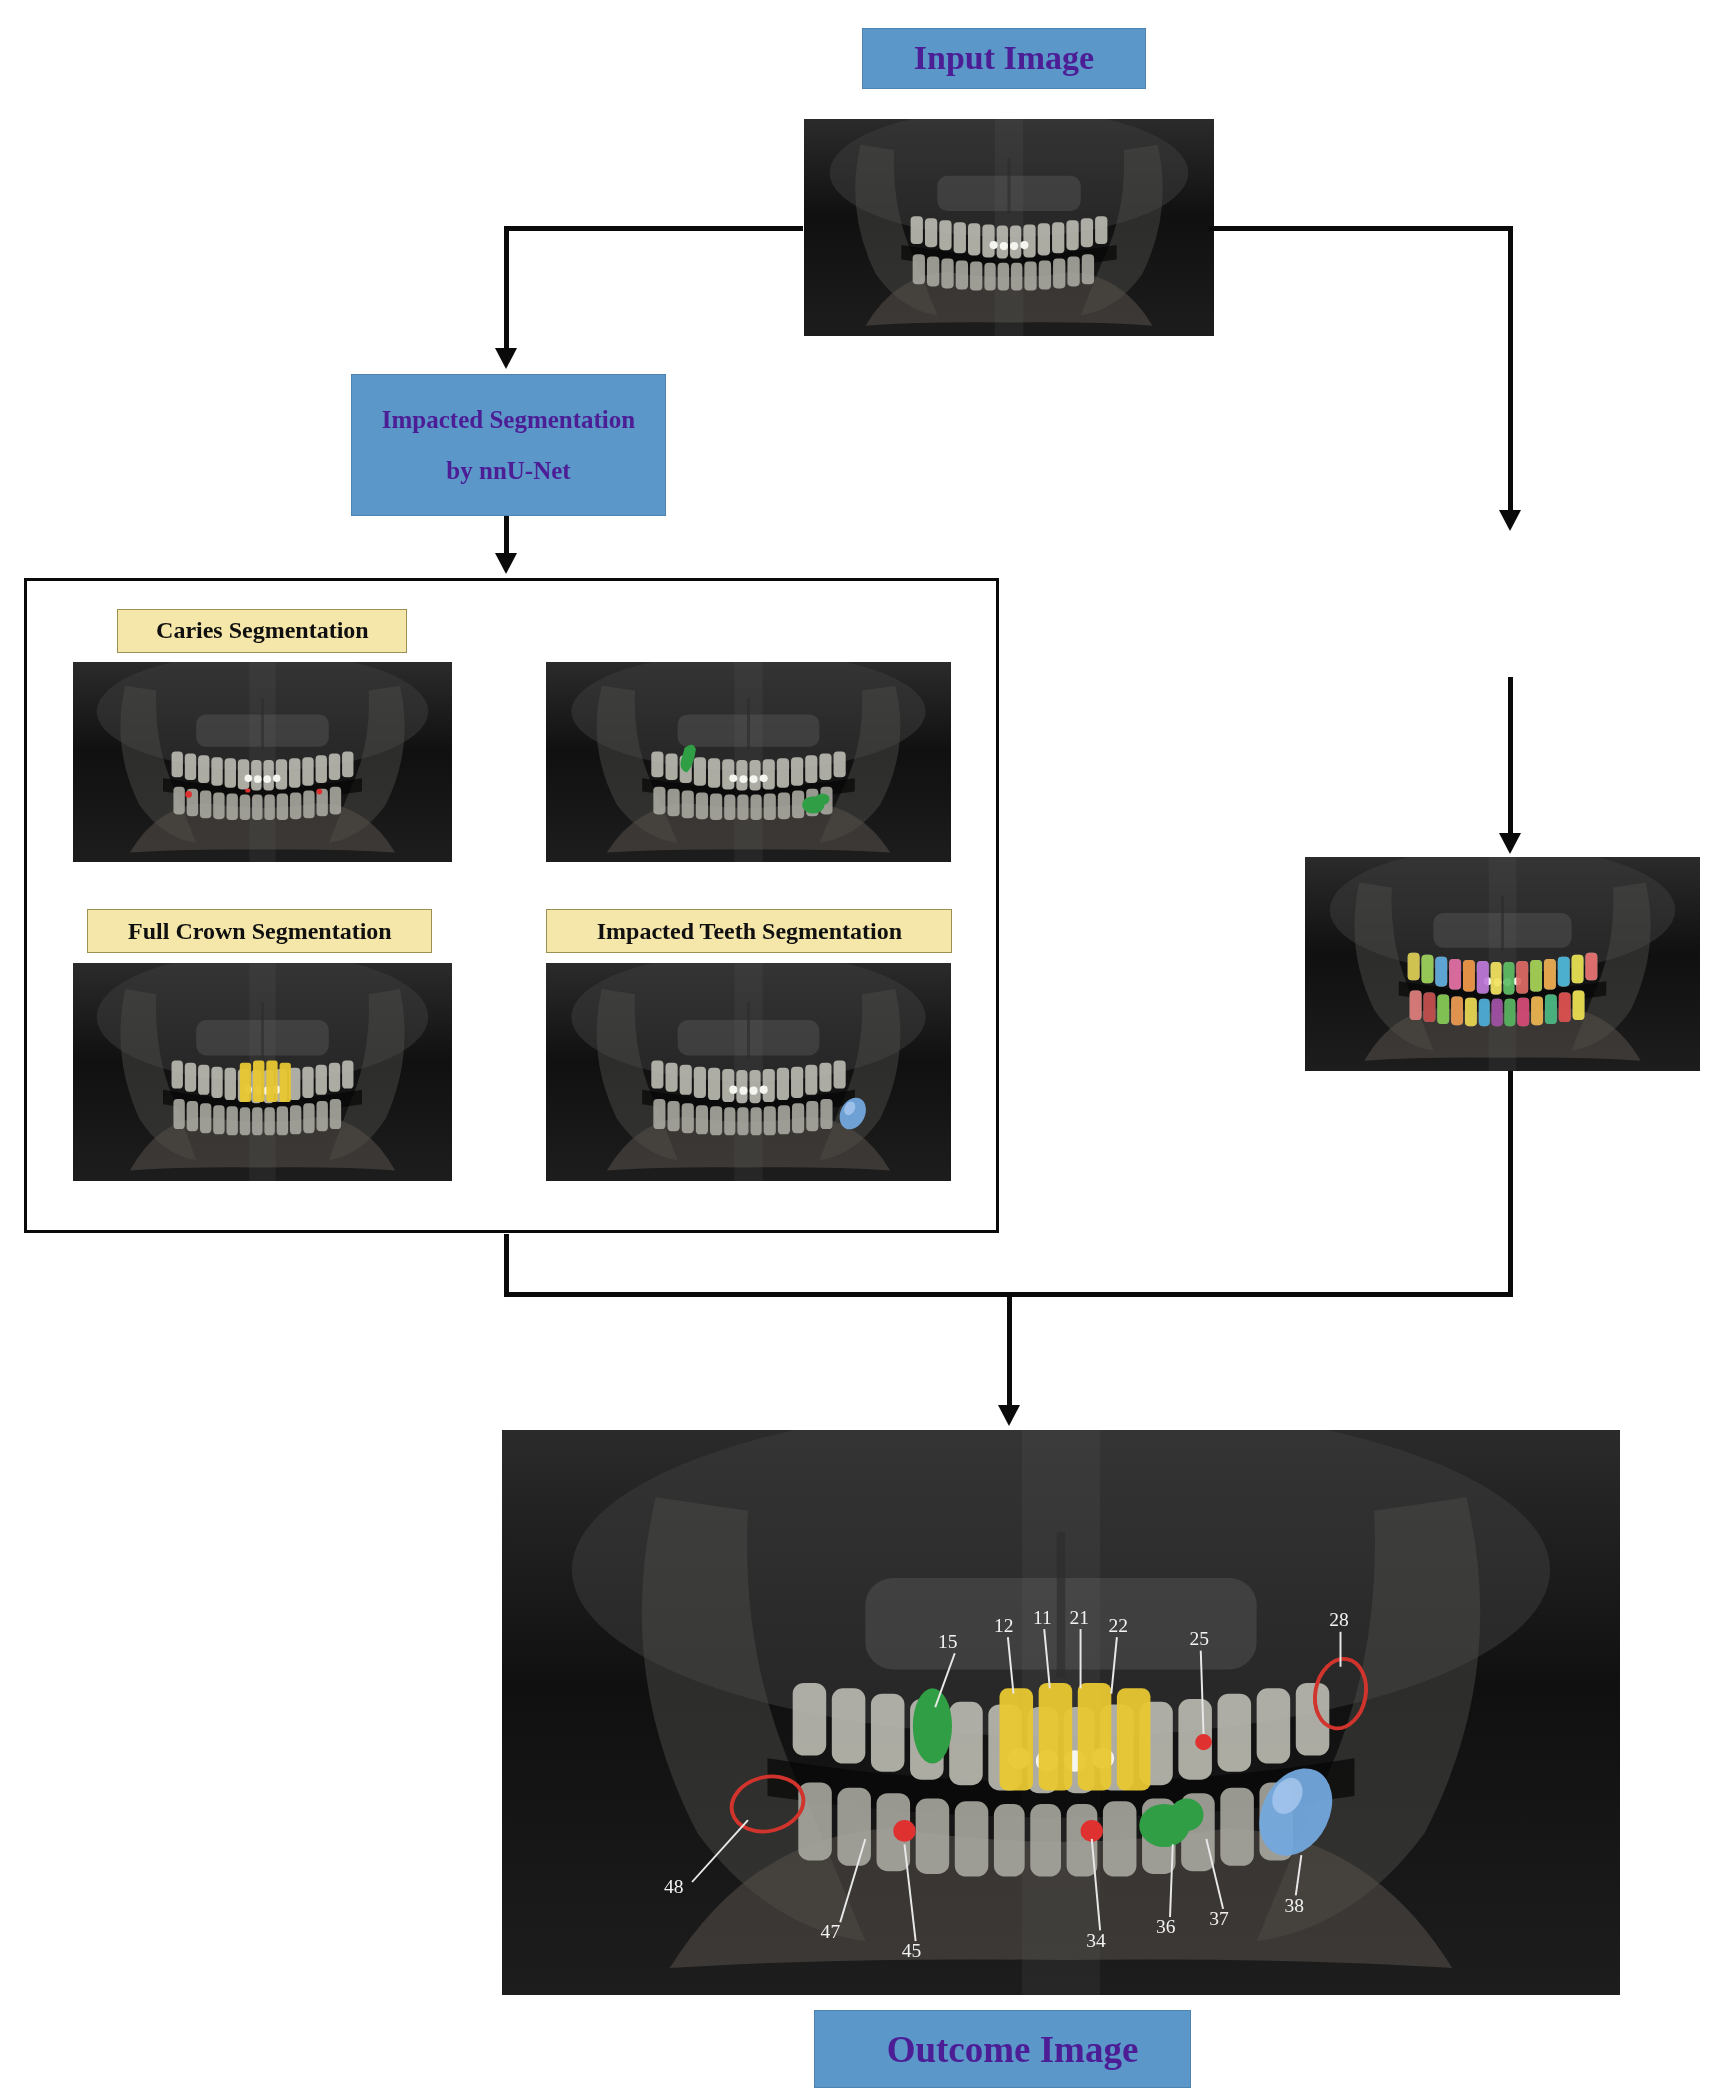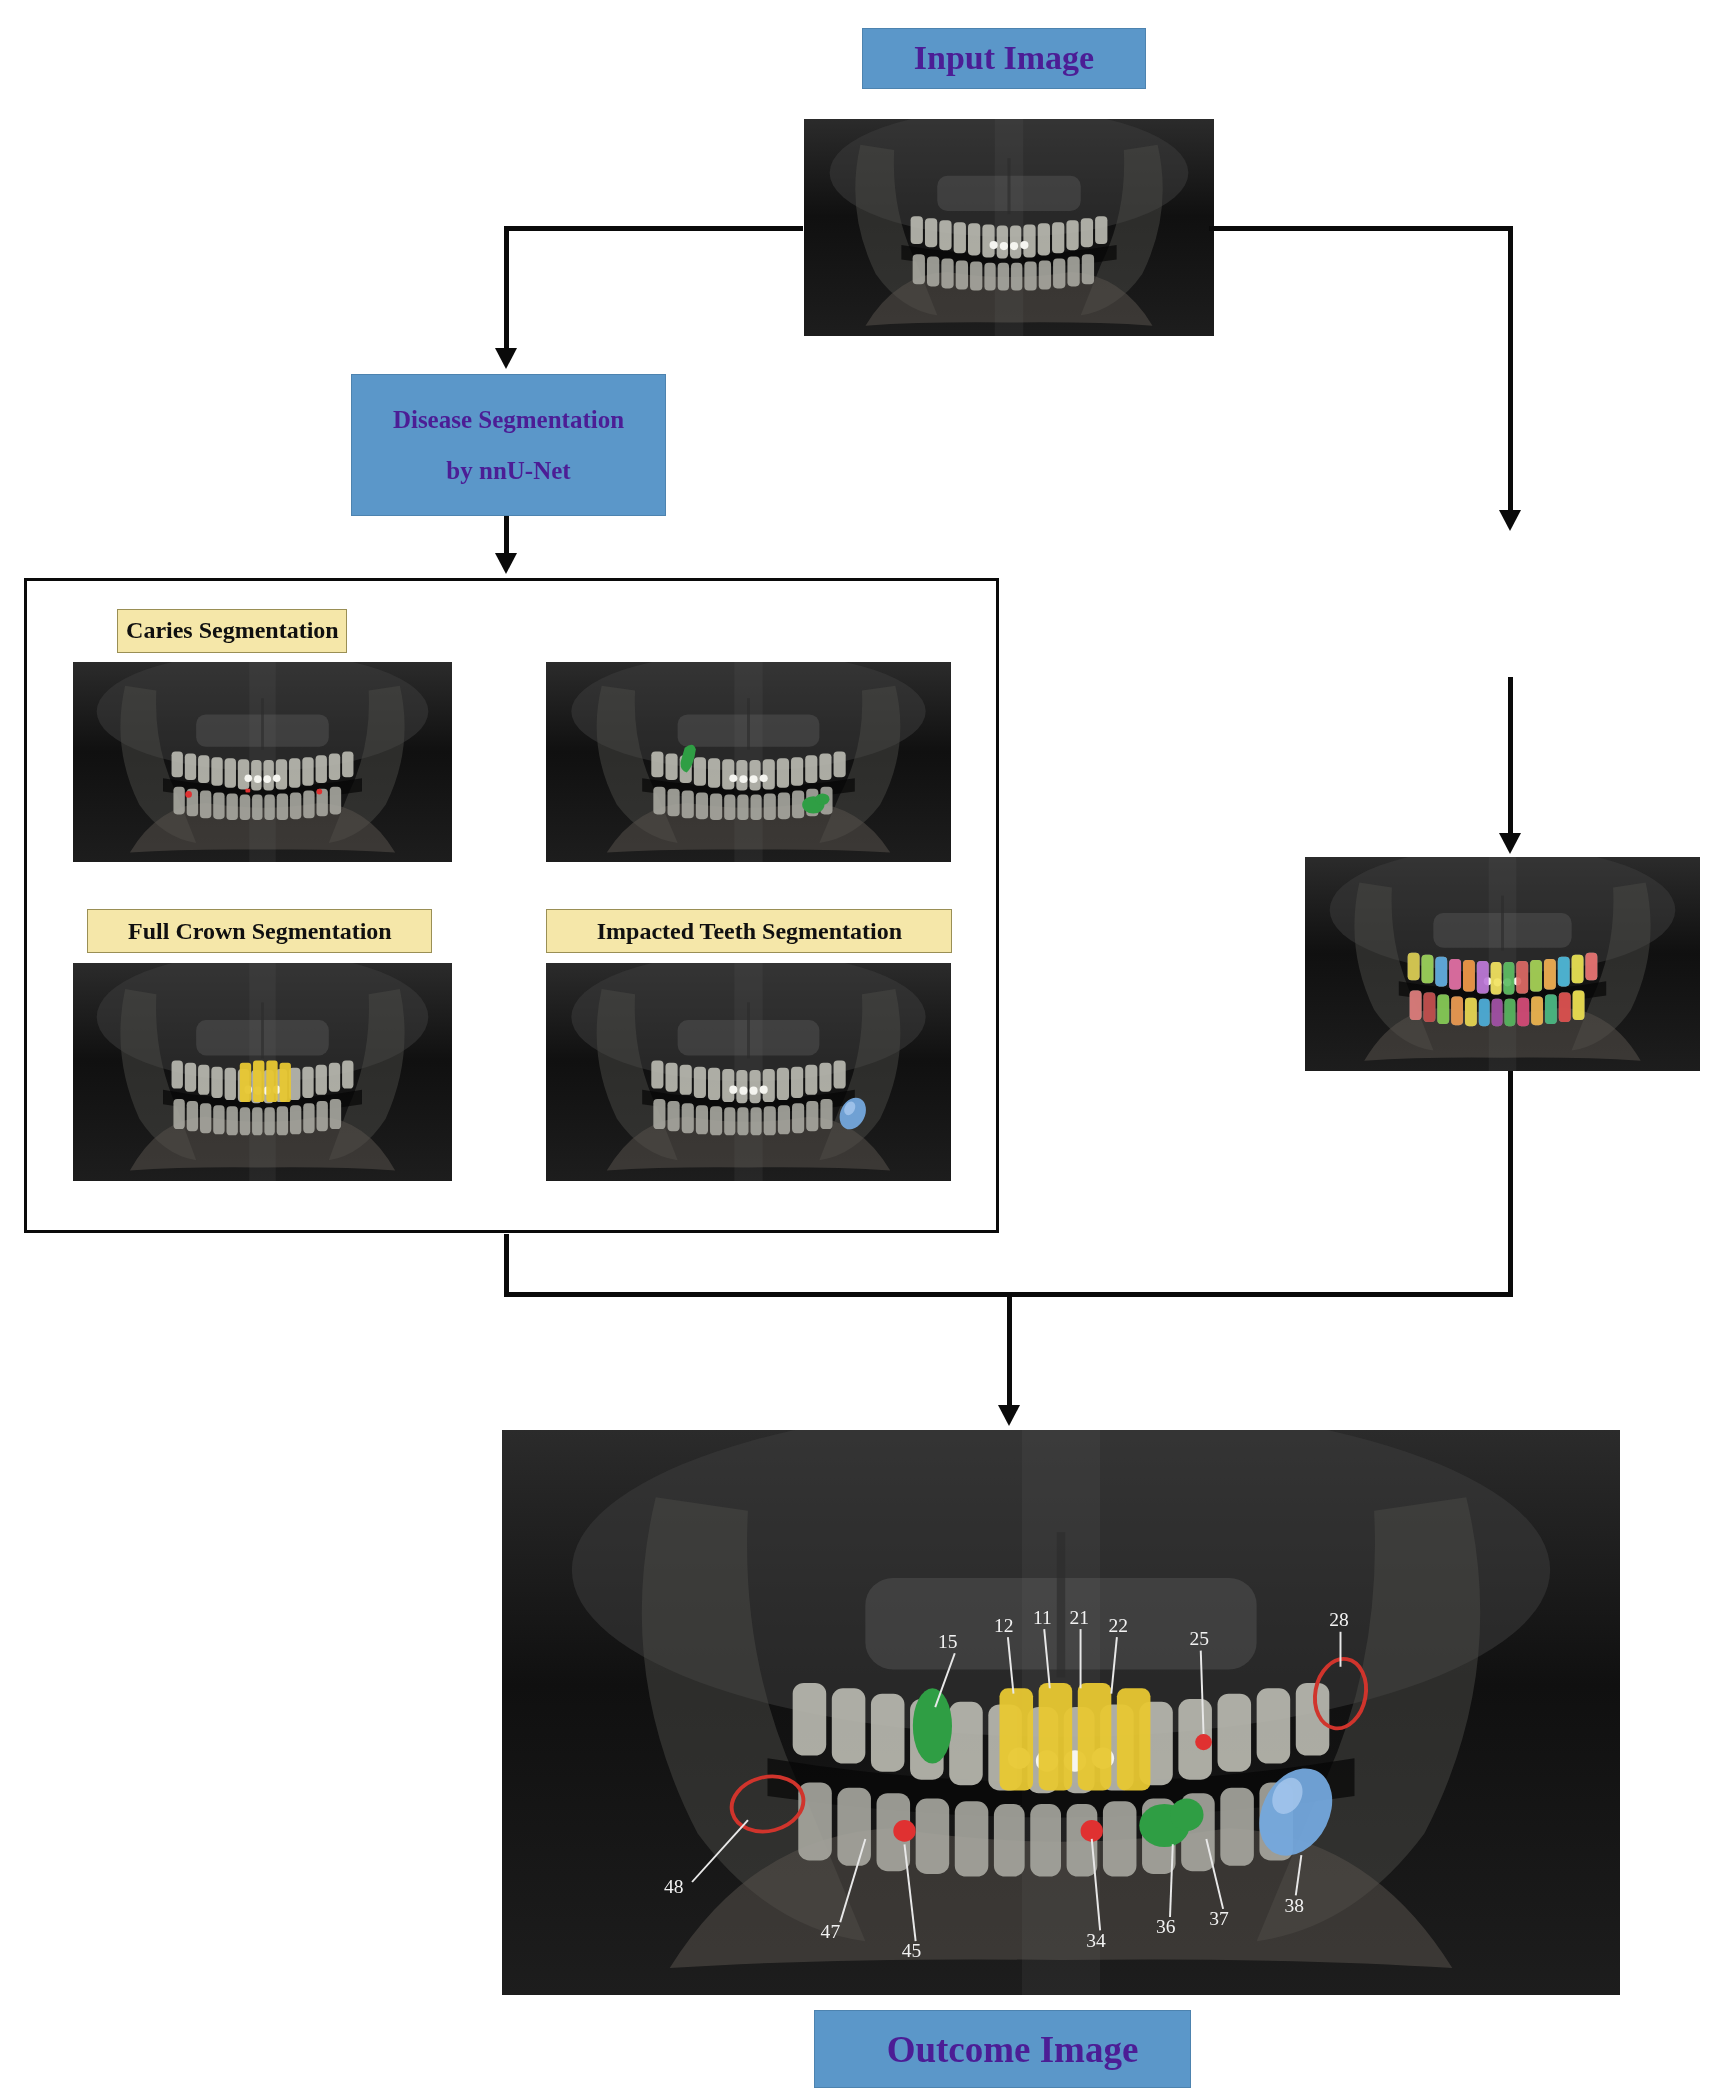--- a/index.html
+++ b/index.html
@@ -106,30 +106,30 @@
 
   <svg class="xray" style="left:804px; top:119px; width:410px; height:217px;" viewBox="0 0 400 210" preserveAspectRatio="none">
     <use href="#xray-base"></use>
   </svg>
 
   <div class="line" style="left:504px; top:226px; width:299px; height:4.6px;"></div>
   <div class="line" style="left:504px; top:226px; width:4.6px; height:122px;"></div>
   <div class="arrow-down" style="left:495px; top:348px;"></div>
 
   <div class="process-box fs-step" style="left:351px; top:374px; width:315px; height:142px;">
-    <span class="process-line">Disease Segmentation</span>
+    <span class="process-line">Impacted Segmentation</span>
     <span class="process-line">by nnU-Net</span>
   </div>
 
   <div class="line" style="left:504px; top:516px; width:4.6px; height:37px;"></div>
   <div class="arrow-down" style="left:495px; top:553px;"></div>
 
   <div class="big-box" style="left:24.4px; top:578px; width:975px; height:655px;">
 
-    <div class="panel-label" style="left:90px; top:27.5px; width:230px; height:44px;">
+    <div class="panel-label" style="left:90px; top:27.5px; width:290px; height:44px;">
       <span>Caries Segmentation</span>
     </div>
 
 
     <svg class="xray" style="left:46px; top:81px; width:379px; height:200px;" viewBox="0 0 400 210" preserveAspectRatio="none">
       <use href="#xray-base"></use>
       <g fill="#e03131">
         <circle cx="122" cy="139" r="3.5"></circle>
         <circle cx="260" cy="136" r="3"></circle>
         <rect x="182" y="133" width="5" height="4" rx="1"></rect>

